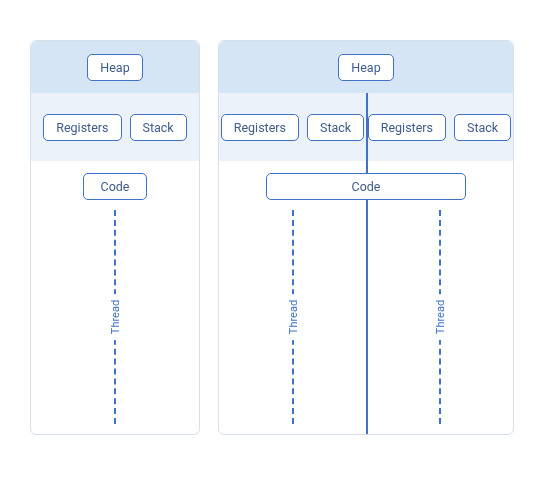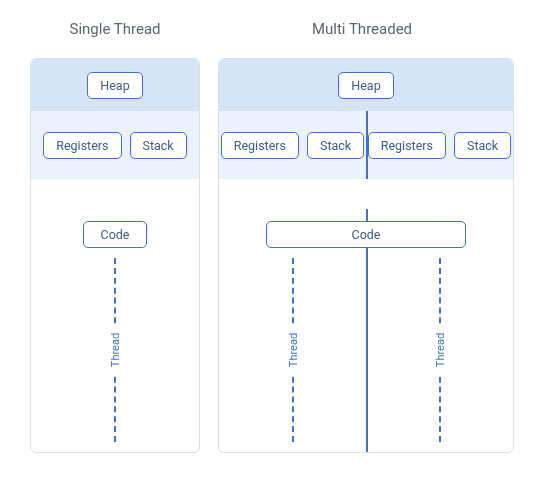--- a/index.html
+++ b/index.html
@@ -69,21 +69,20 @@
   }
   .group { display: flex; gap: 8px; }
 
   .body-area {
     position: relative;
     flex: 1;
     display: flex;
     flex-direction: column;
     align-items: center;
     padding-top: 12px;
-    margin-top: 30px;
   }
   .code-box {
     border: 1.5px solid #3f72c8;
     border-radius: 5px;
     background: #ffffff;
     color: #3f5c8a;
     font-size: 12.5px;
     padding: 5px 0;
     text-align: center;
     width: 64px;
@@ -149,22 +148,20 @@
     display: flex;
     width: 100%;
     height: 100%;
     position: relative;
   }
 </style>
 </head>
 <body>
 
 <div class="titles">
-  <div class="title title-left">Single Thread</div>
-  <div class="title title-right">Multi Threaded</div>
 </div>
 
 <div class="panels">
 
   <div class="panel panel-single">
     <div class="heap-band">
       <div class="box">Heap</div>
     </div>
     <div class="reg-band">
       <div class="group">

